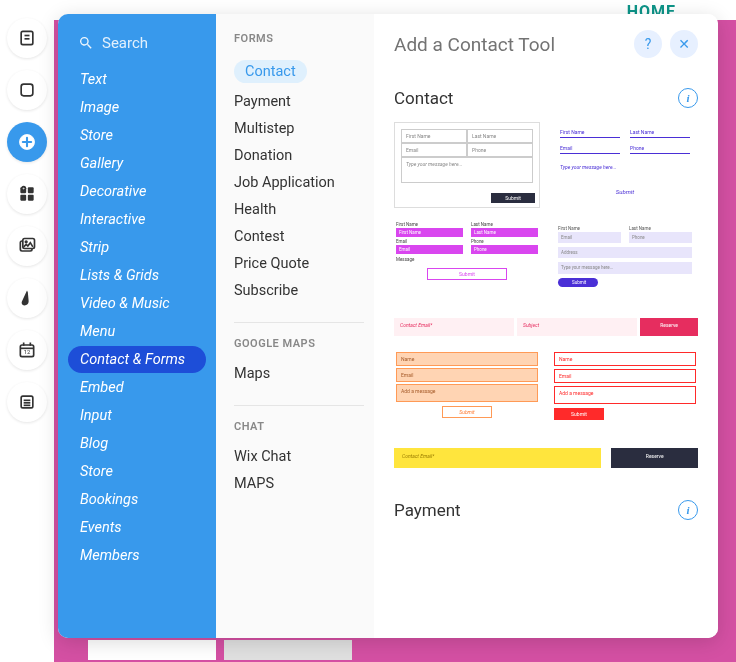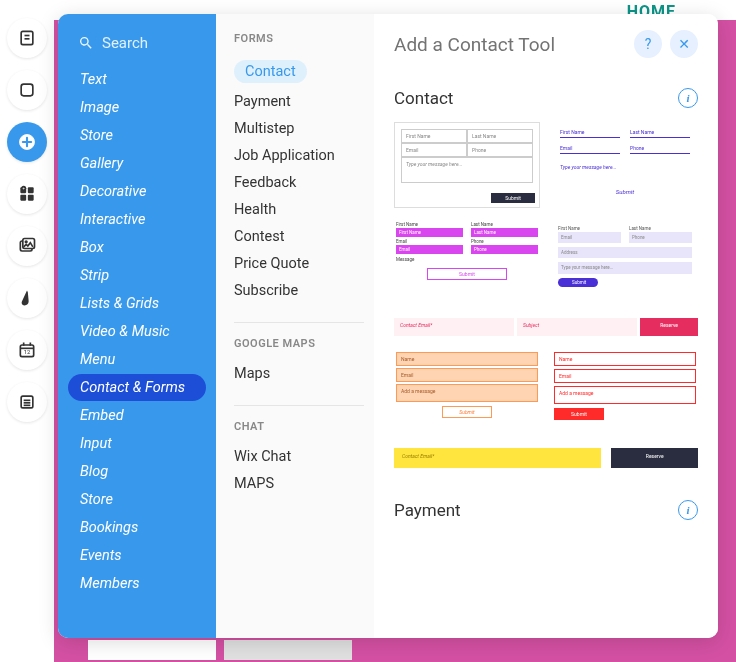--- a/index.html
+++ b/index.html
@@ -184,21 +184,20 @@
         </svg>
       <input class="search-input" placeholder="Search" style="">
     </div>
     <ul class="cat-list" id="cat-list">
         <li class="cat-item">Text</li>
         <li class="cat-item">Image</li>
         <li class="cat-item">Store</li>
         <li class="cat-item">Gallery</li>
         <li class="cat-item">Decorative</li>
         <li class="cat-item">Interactive</li>
-        <li class="cat-item">Box</li>
         <li class="cat-item">Strip</li>
         <li class="cat-item">Lists &amp; Grids</li>
         <li class="cat-item">Video &amp; Music</li>
         <li class="cat-item">Menu</li>
         <li class="cat-item selected">Contact &amp; Forms</li>
         <li class="cat-item">Embed</li>
         <li class="cat-item">Input</li>
         <li class="cat-item">Blog</li>
         <li class="cat-item">Store</li>
         <li class="cat-item">Bookings</li>
@@ -206,22 +205,22 @@
         <li class="cat-item">Members</li>
       </ul>
   </div>
 
   <div class="sidebar2">
     <div class="section-header">FORMS</div>
     <ul class="sub-list" id="forms-list">
         <li class="sub-item selected"><span class="sub-item-wrap">Contact</span></li>
         <li class="sub-item">Payment</li>
         <li class="sub-item">Multistep</li>
+        <li class="sub-item">Donation</li>
         <li class="sub-item">Job Application</li>
-        <li class="sub-item">Feedback</li>
         <li class="sub-item">Health</li>
         <li class="sub-item">Contest</li>
         <li class="sub-item">Price Quote</li>
         <li class="sub-item">Subscribe</li>
       </ul>
     <div class="section-header mt">GOOGLE MAPS</div>
     <ul class="sub-list" id="maps-list">
         <li class="sub-item">Maps</li>
       </ul>
     <div class="section-header mt">CHAT</div>

